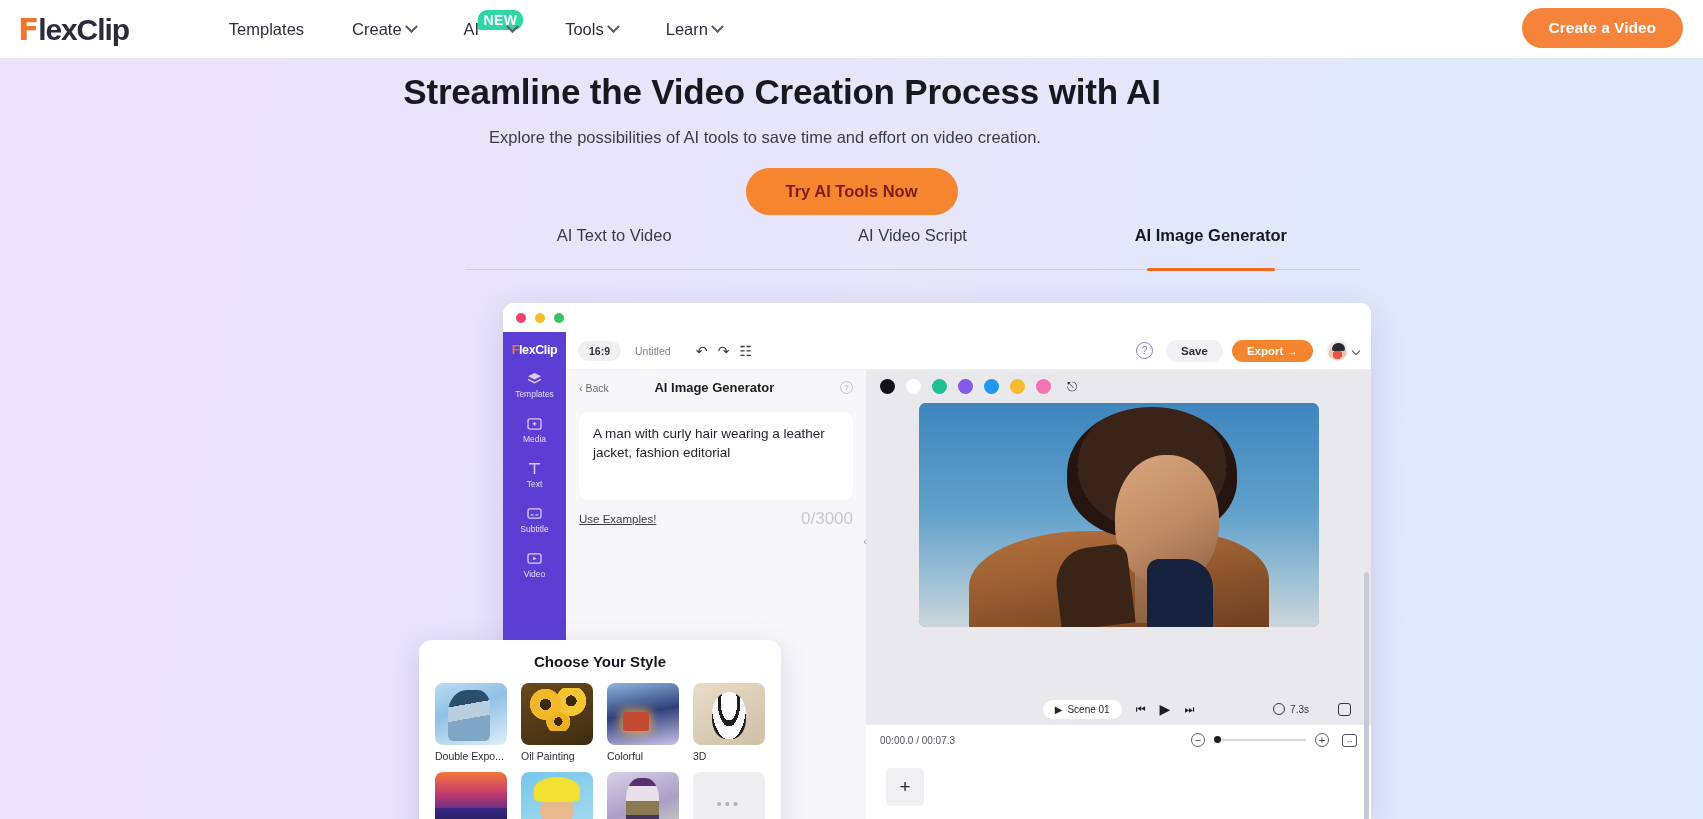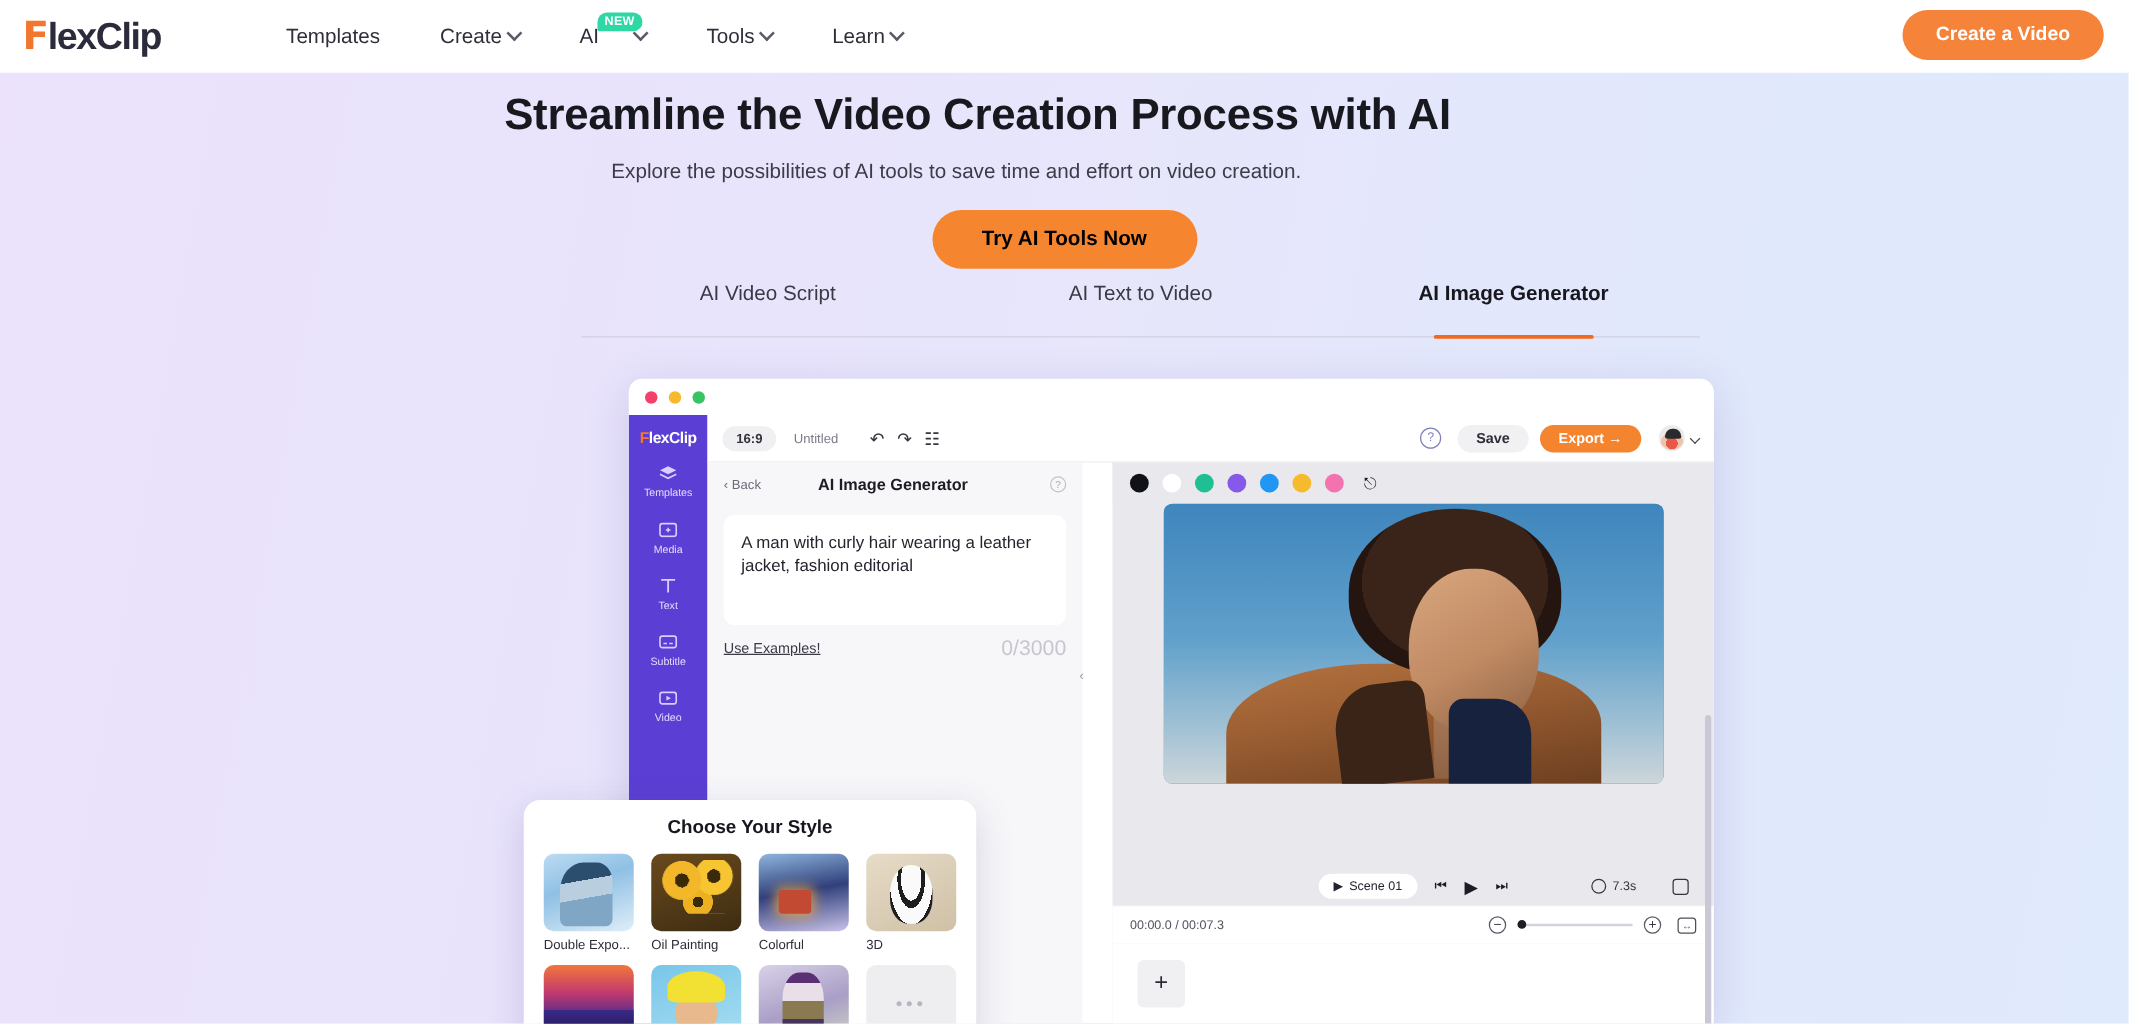--- a/index.html
+++ b/index.html
@@ -37,21 +37,21 @@
     padding: 0 24px; cursor: pointer; white-space: nowrap;
   }
   .caret {
     display: inline-block; width: 9px; height: 9px;
     border-right: 2px solid #5a5a66; border-bottom: 2px solid #5a5a66;
     transform: rotate(45deg) translate(-2px,-2px);
   }
   .badge-new {
     position: absolute; top: -10px; left: 38px;
     background: #2fd7a5; color: #fff;
-    font-size: 10px; font-weight: bold;
+    font-size: 14px; font-weight: bold;
     padding: 2px 6px 2px 6px; border-radius: 9px 9px 9px 2px;
     letter-spacing: .3px;
   }
   .ai-caret-gap { margin-left: 24px; }
   .cta-create {
     position: absolute; right: 20px; top: 8px;
     background: #f5833a; color: #fff;
     font-size: 15.5px; font-weight: 600;
     padding: 11px 27px; border-radius: 22px;
     border: none; cursor: pointer; white-space: nowrap;
@@ -70,21 +70,21 @@
     font-size: 35px; font-weight: bold; color: #18181f;
     letter-spacing: -.2px;
   }
   .hero-sub {
     position: absolute; top: 70px; left: 0; width: 1530px;
     text-align: center;
     font-size: 16.5px; color: #3c3c48;
   }
   .hero-btn {
     position: absolute; top: 110px; left: 50%; transform: translateX(-50%);
-    background: #f6852f; color: #000000;
+    background: #f6852f; color: #7f1d1d;
     font-size: 16.5px; font-weight: bold;
     padding: 14px 40px; border-radius: 26px;
     border: none; cursor: pointer; white-space: nowrap;
   }
 
   
   .tabs {
     position: absolute; top: 160px; left: 465px;
     width: 895px; height: 52px;
     border-bottom: 1.5px solid #cfcfe0;
@@ -184,21 +184,21 @@
   }
   .avatar::before {
     content:''; position:absolute; top:2px; left:4px; width:13px; height:8px;
     background:#2a2a2e; border-radius:6px 6px 2px 2px;
   }
   .avatar-caret {
     width: 6px; height: 6px; border-right: 1.6px solid #4a4a55;
     border-bottom: 1.6px solid #4a4a55; transform: rotate(45deg); cursor: pointer;
   }
 
-  .mock-panes { flex: 1; display: flex; min-height: 0; gap: 24px; }
+  .mock-panes { flex: 1; display: flex; min-height: 0; }
 
   
   .gen-panel {
     width: 300px; background: #f7f7f9; flex-shrink: 0;
     padding: 10px 13px 0 13px; position: relative;
   }
   .gen-head { display: flex; align-items: center; margin-bottom: 17px; }
   .gen-back { font-size: 10.5px; color: #6b6b79; cursor: pointer; white-space: nowrap; }
   .gen-title {
     flex: 1; text-align: center; font-size: 13px;
@@ -425,22 +425,22 @@
     <button class="cta-create">Create a Video</button>
   </div>
 
   <div class="hero">
 
     <div class="hero-title">Streamline the Video Creation Process with AI</div>
     <div class="hero-sub">Explore the possibilities of AI tools to save time and effort on video creation.</div>
     <button class="hero-btn">Try AI Tools Now</button>
 
     <div class="tabs">
+      <div class="tab">AI Text to Video</div>
       <div class="tab">AI Video Script</div>
-      <div class="tab">AI Text to Video</div>
       <div class="tab active">AI Image Generator</div>
     </div>
 
     <div class="mock">
       <div class="mock-titlebar">
         <span class="dot r"></span>
         <span class="dot y"></span>
         <span class="dot g"></span>
       </div>
 

